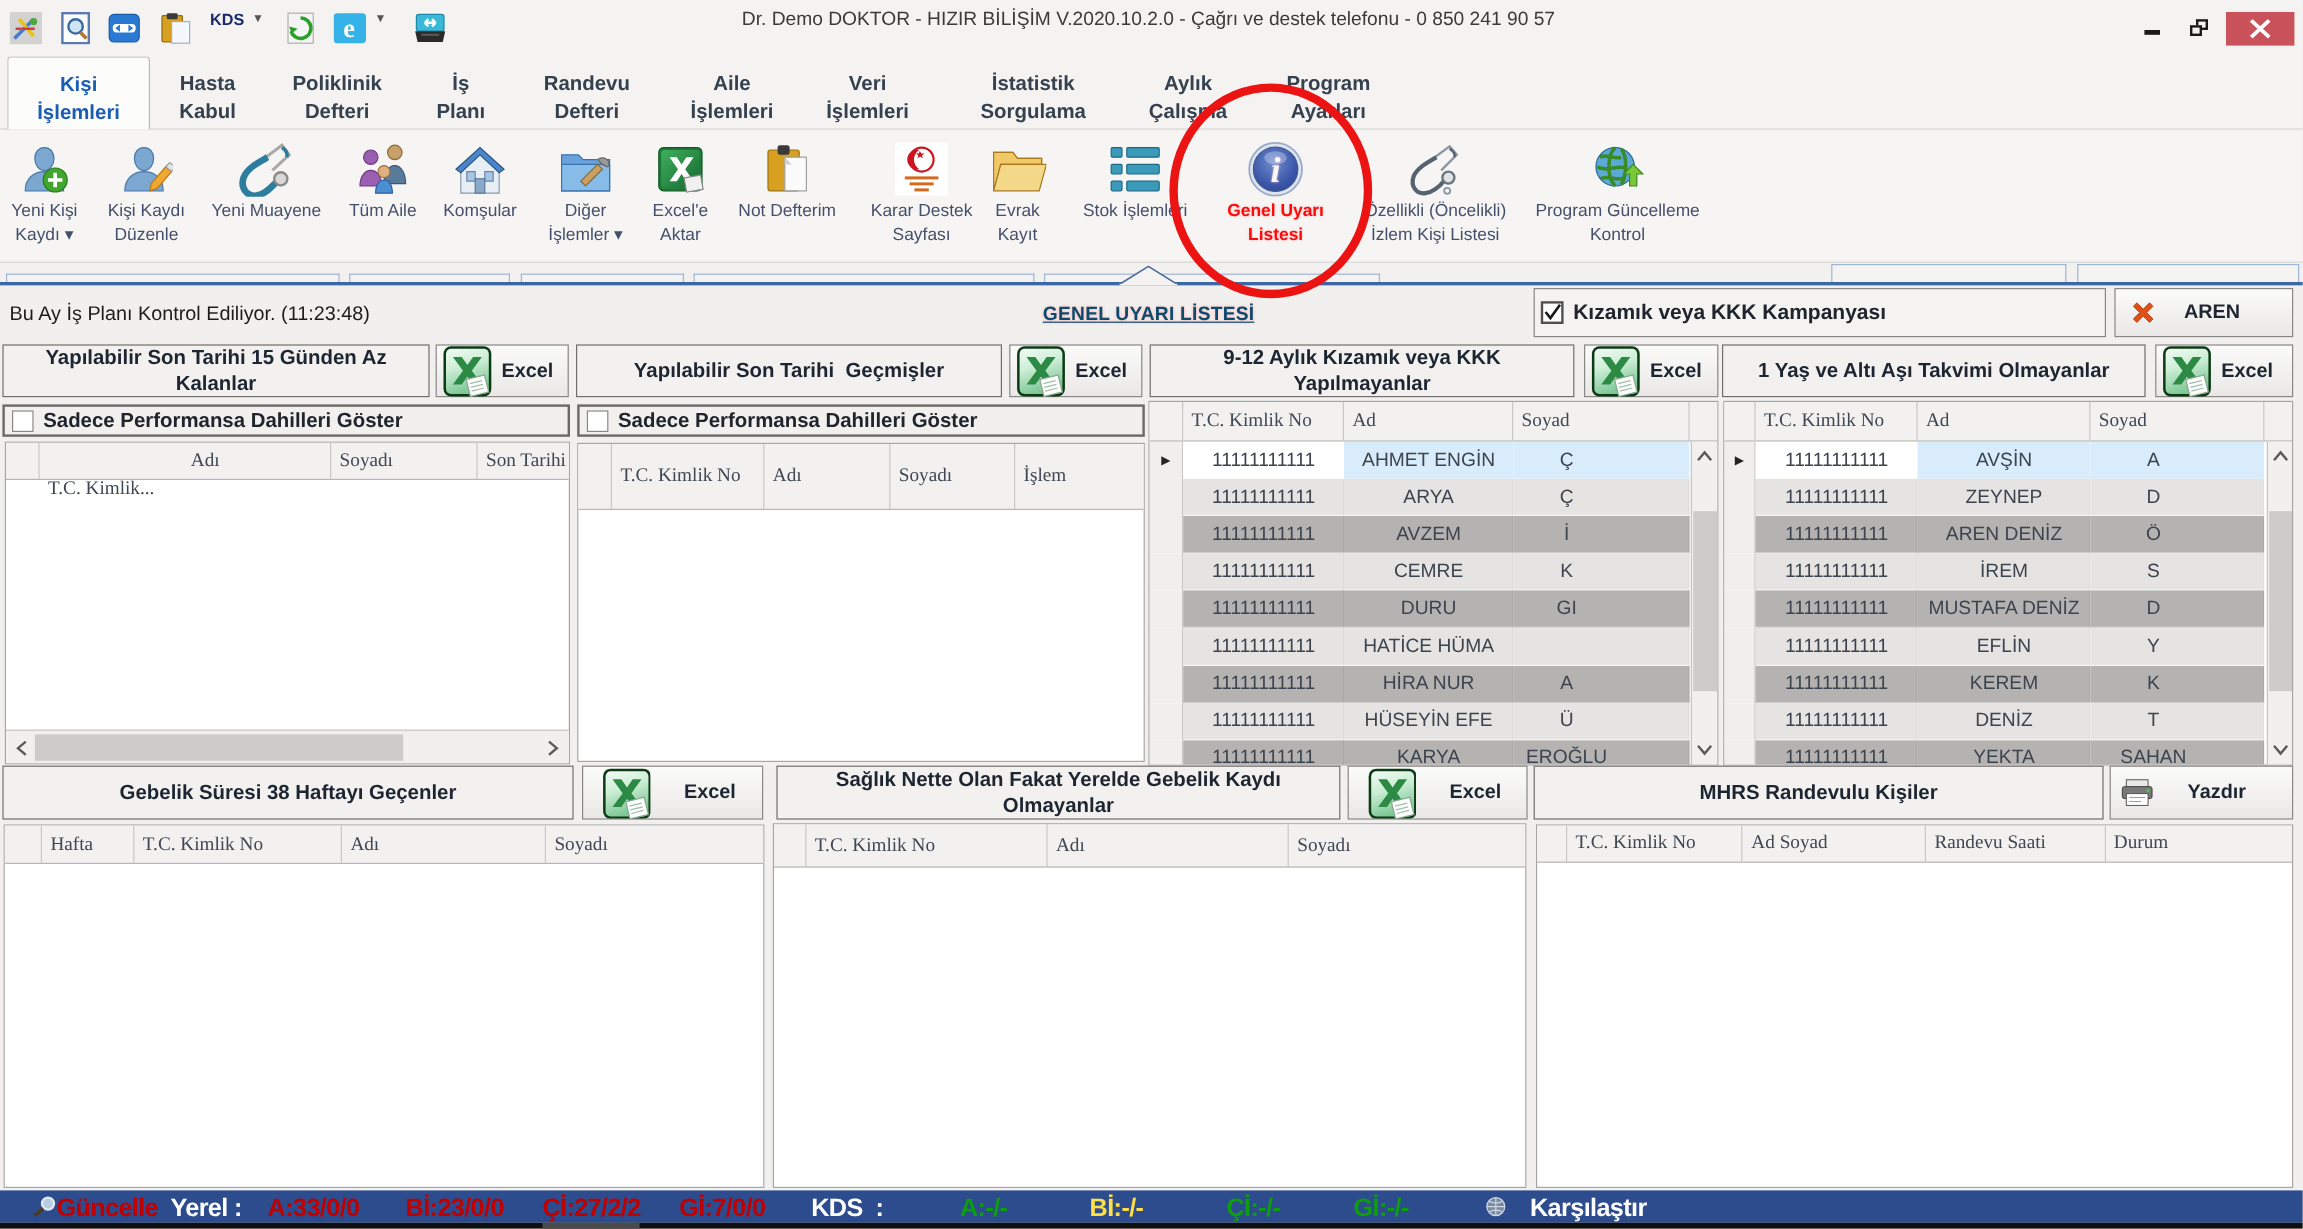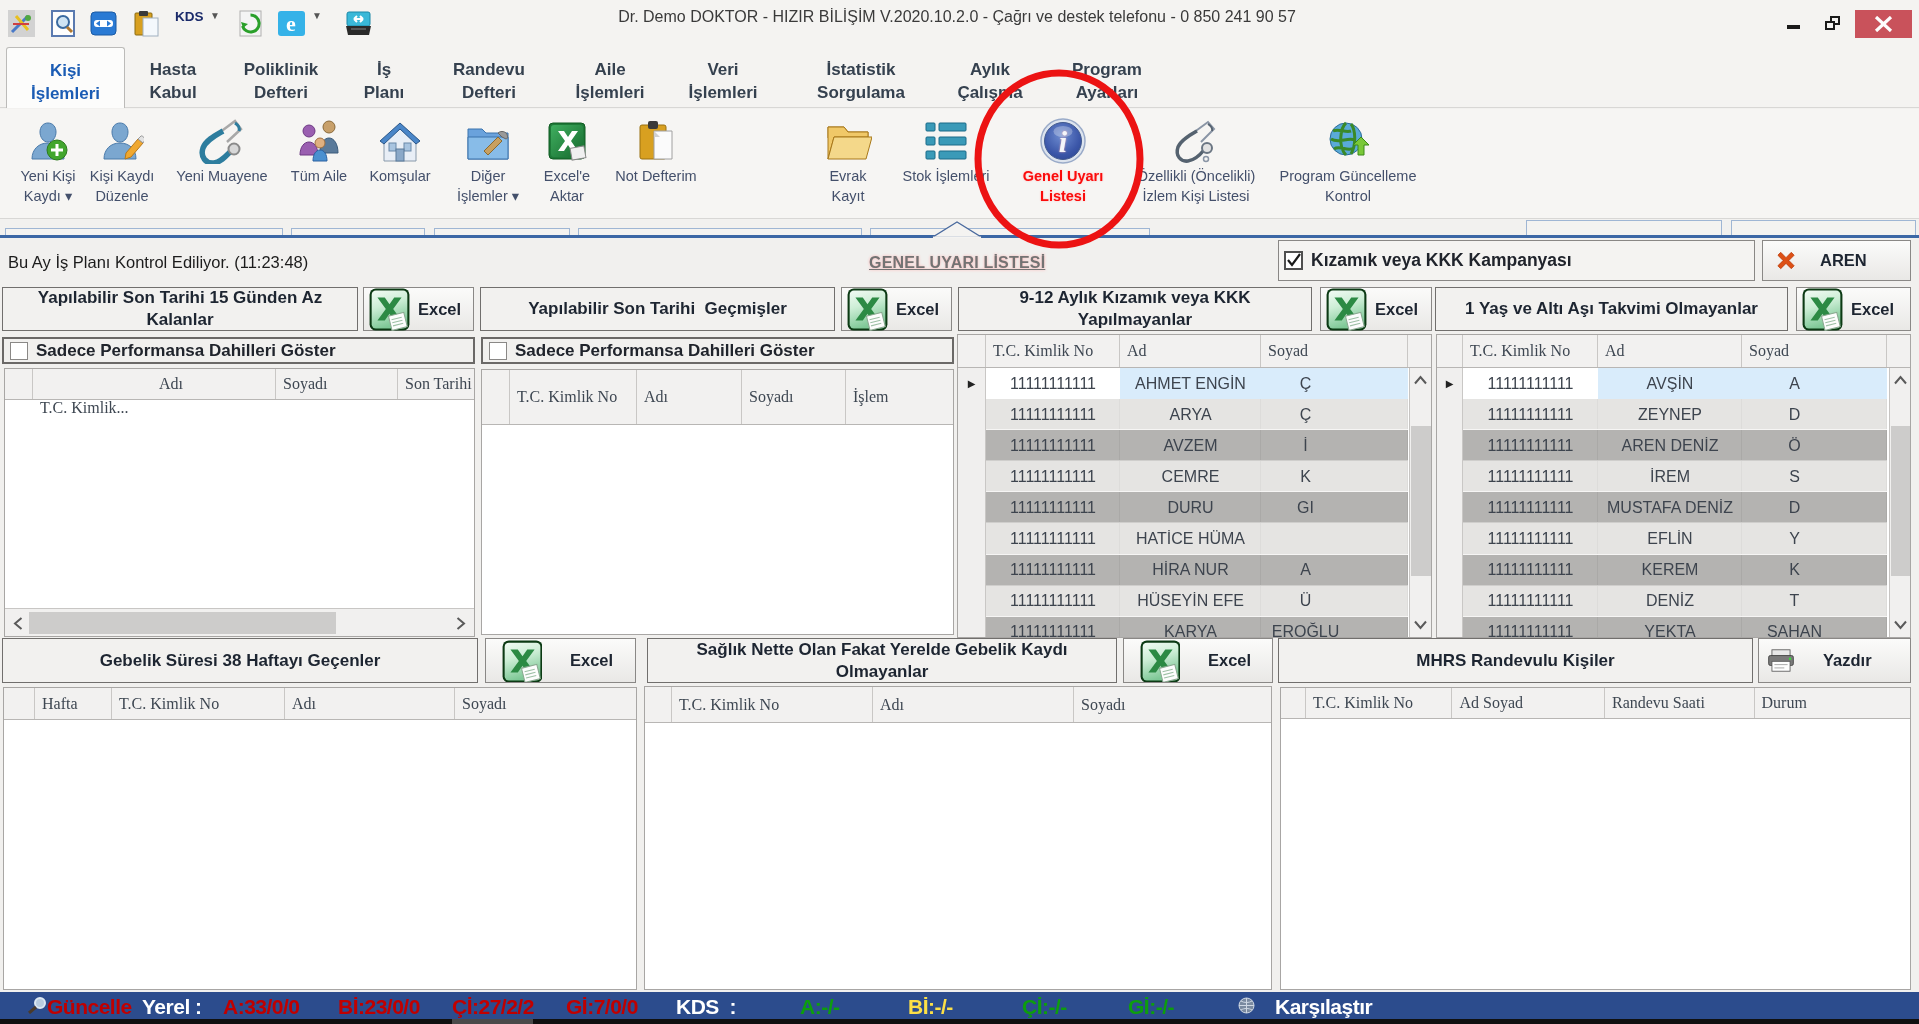--- a/index.html
+++ b/index.html
@@ -116,21 +116,21 @@
   <div class="tab" style="left:344px;width:80px;">İş<br>Planı</div>
   <div class="tab" style="left:434px;width:110px;">Randevu<br>Defteri</div>
   <div class="tab" style="left:560px;width:100px;">Aile<br>İşlemleri</div>
   <div class="tab" style="left:673px;width:100px;">Veri<br>İşlemleri</div>
   <div class="tab" style="left:790px;width:142px;">İstatistik<br>Sorgulama</div>
   <div class="tab" style="left:948px;width:84px;">Aylık<br>Çalışma</div>
   <div class="tab" style="left:1055px;width:104px;">Program<br>Ayarları</div>
 </div>
 
 <div class="abs" id="ribbon">
-  <div class="ritem" style="left:12px;width:72px;"><div class="ric">
+  <div class="ritem" style="left:1px;width:72px;"><div class="ric">
     <svg width="44" height="44" viewBox="0 0 44 44">
           <path d="M22 4c5 0 8 4 8 9s-3 10-8 10-8-5-8-10 3-9 8-9z" fill="#7ba7d0" stroke="#4a7aaa"></path>
           <path d="M6 40c0-10 7-16 16-16s16 6 16 16z" fill="#7ba7d0" stroke="#4a7aaa"></path>
           <circle cx="31" cy="31" r="10" fill="#42a62e" stroke="#2c7a1d"></circle>
           <path d="M31 25v12M25 31h12" stroke="#fff" stroke-width="3"></path>
         </svg>
   </div>Yeni Kişi<br>Kaydı ▾</div>
   <div class="ritem" style="left:82px;width:80px;"><div class="ric">
     <svg width="44" height="44" viewBox="0 0 44 44">
           <path d="M20 4c5 0 8 4 8 9s-3 10-8 10-8-5-8-10 3-9 8-9z" fill="#7ba7d0" stroke="#4a7aaa"></path>
@@ -189,20 +189,31 @@
         </svg>
   </div>Excel'e<br>Aktar</div>
   <div class="ritem" style="left:607px;width:98px;"><div class="ric">
     <svg width="44" height="44" viewBox="0 0 44 44">
           <rect x="6" y="6" width="26" height="34" rx="2" fill="#d8a020" stroke="#9a7010"></rect>
           <rect x="14" y="2" width="10" height="8" rx="2" fill="#3a3a3a"></rect>
           <path d="M20 12h18v28H20z" fill="#fbfbfb" stroke="#a0a0a0"></path>
           <path d="M20 12l6 6h-6z" fill="#d0d0d0"></path>
         </svg>
   </div>Not Defterim</div>
+  <div class="ritem" style="left:707px;width:122px;"><div class="ric">
+    <svg width="46" height="46" viewBox="0 0 46 46">
+          <rect x="1" y="1" width="44" height="44" fill="#fff"></rect>
+          <circle cx="23" cy="15" r="10" fill="none" stroke="#cc1420" stroke-width="1.8"></circle>
+          <path d="M21 7a8.2 8.2 0 100 16 9.5 9.5 0 010-16z" fill="#cc1420"></path>
+          <path d="M23 11l1.8 2.6 3.2 0-2.6 2 1 3-2.9-1.9-2.9 1.9 1-3-2.6-2 3.2 0z" fill="#cc1420" transform="translate(3,-1) scale(0.8)"></path>
+          <rect x="9" y="29" width="28" height="2.5" fill="#d2691e"></rect>
+          <rect x="13" y="34" width="20" height="2.5" fill="#d2691e"></rect>
+          <rect x="17" y="39" width="12" height="2.5" fill="#d2691e"></rect>
+        </svg>
+  </div>Karar Destek<br>Sayfası</div>
   <div class="ritem" style="left:812px;width:72px;"><div class="ric">
     <svg width="48" height="44" viewBox="0 0 48 44">
           <path d="M4 8h16l4 5h20v6H4z" fill="#e8b84a" stroke="#a8781a"></path>
           <path d="M4 40V8h16l4 5h20v5H10z" fill="#f0c868" stroke="#a8781a"></path>
           <path d="M10 18h38l-6 22H4z" fill="#f4d88a" stroke="#a8781a"></path>
         </svg>
   </div>Evrak<br>Kayıt</div>
   <div class="ritem" style="left:896px;width:100px;"><div class="ric">
     <svg width="44" height="40" viewBox="0 0 44 40">
           <g fill="#3a9ab8" stroke="#1a6a88">
@@ -282,21 +293,21 @@
         <rect x="6" y="2" width="22" height="8" fill="#e8e8e8" stroke="#555"></rect>
         <rect x="2" y="9" width="30" height="12" rx="2" fill="#7a7a7a" stroke="#3a3a3a"></rect>
         <rect x="6" y="16" width="22" height="12" fill="#fdfdfd" stroke="#555"></rect>
         <path d="M9 20h16M9 24h12" stroke="#999"></path>
         <circle cx="28" cy="13" r="1.5" fill="#3adc3a"></circle>
       </g>
 </defs>
   </svg>
 
 <span class="abs" style="left:8px;top:253px;font-size:16.5px;color:#1c1c1c;">Bu Ay İş Planı Kontrol Ediliyor.  (11:23:48)</span>
-<span class="abs" style="left:869px;top:254px;font-size:16px;font-weight:bold;color:#737373;text-decoration:underline;letter-spacing:0.2px;text-shadow:0 0 3px #ffb0b0;">GENEL UYARI LİSTESİ</span>
+<span class="abs" style="left:869px;top:254px;font-size:16px;font-weight:bold;color:#0c4a6e;text-decoration:underline;letter-spacing:0.2px;text-shadow:0 0 3px #ffb0b0;">GENEL UYARI LİSTESİ</span>
 <div class="abs" style="left:1278px;top:240px;width:477px;height:41px;background:#f4f3f1;border:1px solid #898785;"></div>
 <div class="abs" style="left:1284px;top:251px;width:19px;height:19px;background:#fff;border:2px solid #4f4f4f;"></div>
 <svg class="abs" style="left:1286px;top:252px;" width="16" height="16" viewBox="0 0 16 16">
     <path d="M2 8l4 5 8-11" fill="none" stroke="#1a1a1a" stroke-width="2.2"></path>
   </svg>
 <span class="abs" style="left:1311px;top:250px;font-size:17.5px;font-weight:bold;color:#20242c;">Kızamık veya KKK Kampanyası</span>
 <div class="btn" style="left:1762px;top:240px;width:149px;height:41px;">
   <svg style="margin-left:11px;" width="24" height="23" viewBox="0 0 24 24">
       <path d="M3.5 6.5l3-3 5.5 5.5L17.5 3.5l3 3L15 12l5.5 5.5-3 3L12 15l-5.5 5.5-3-3L9 12z" fill="#dd5016" stroke="#b83a08" stroke-width="0.8"></path>
     </svg>

